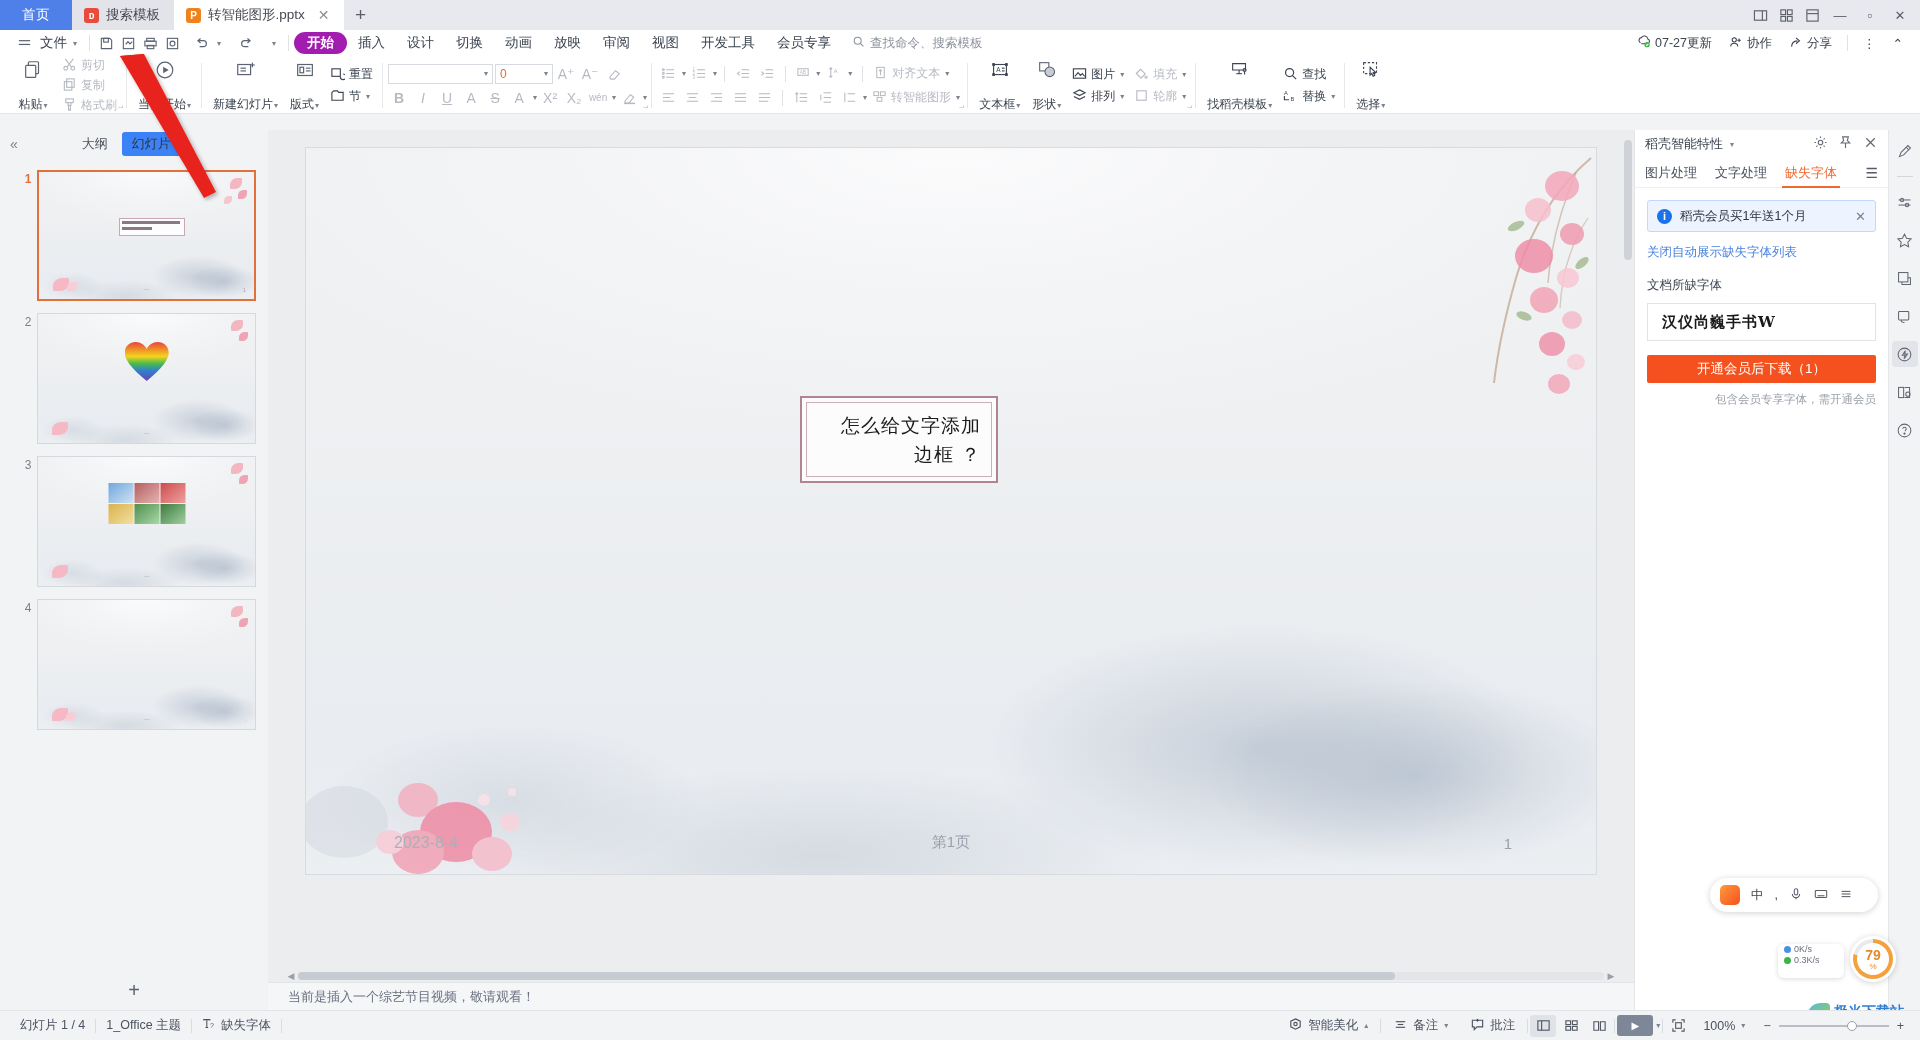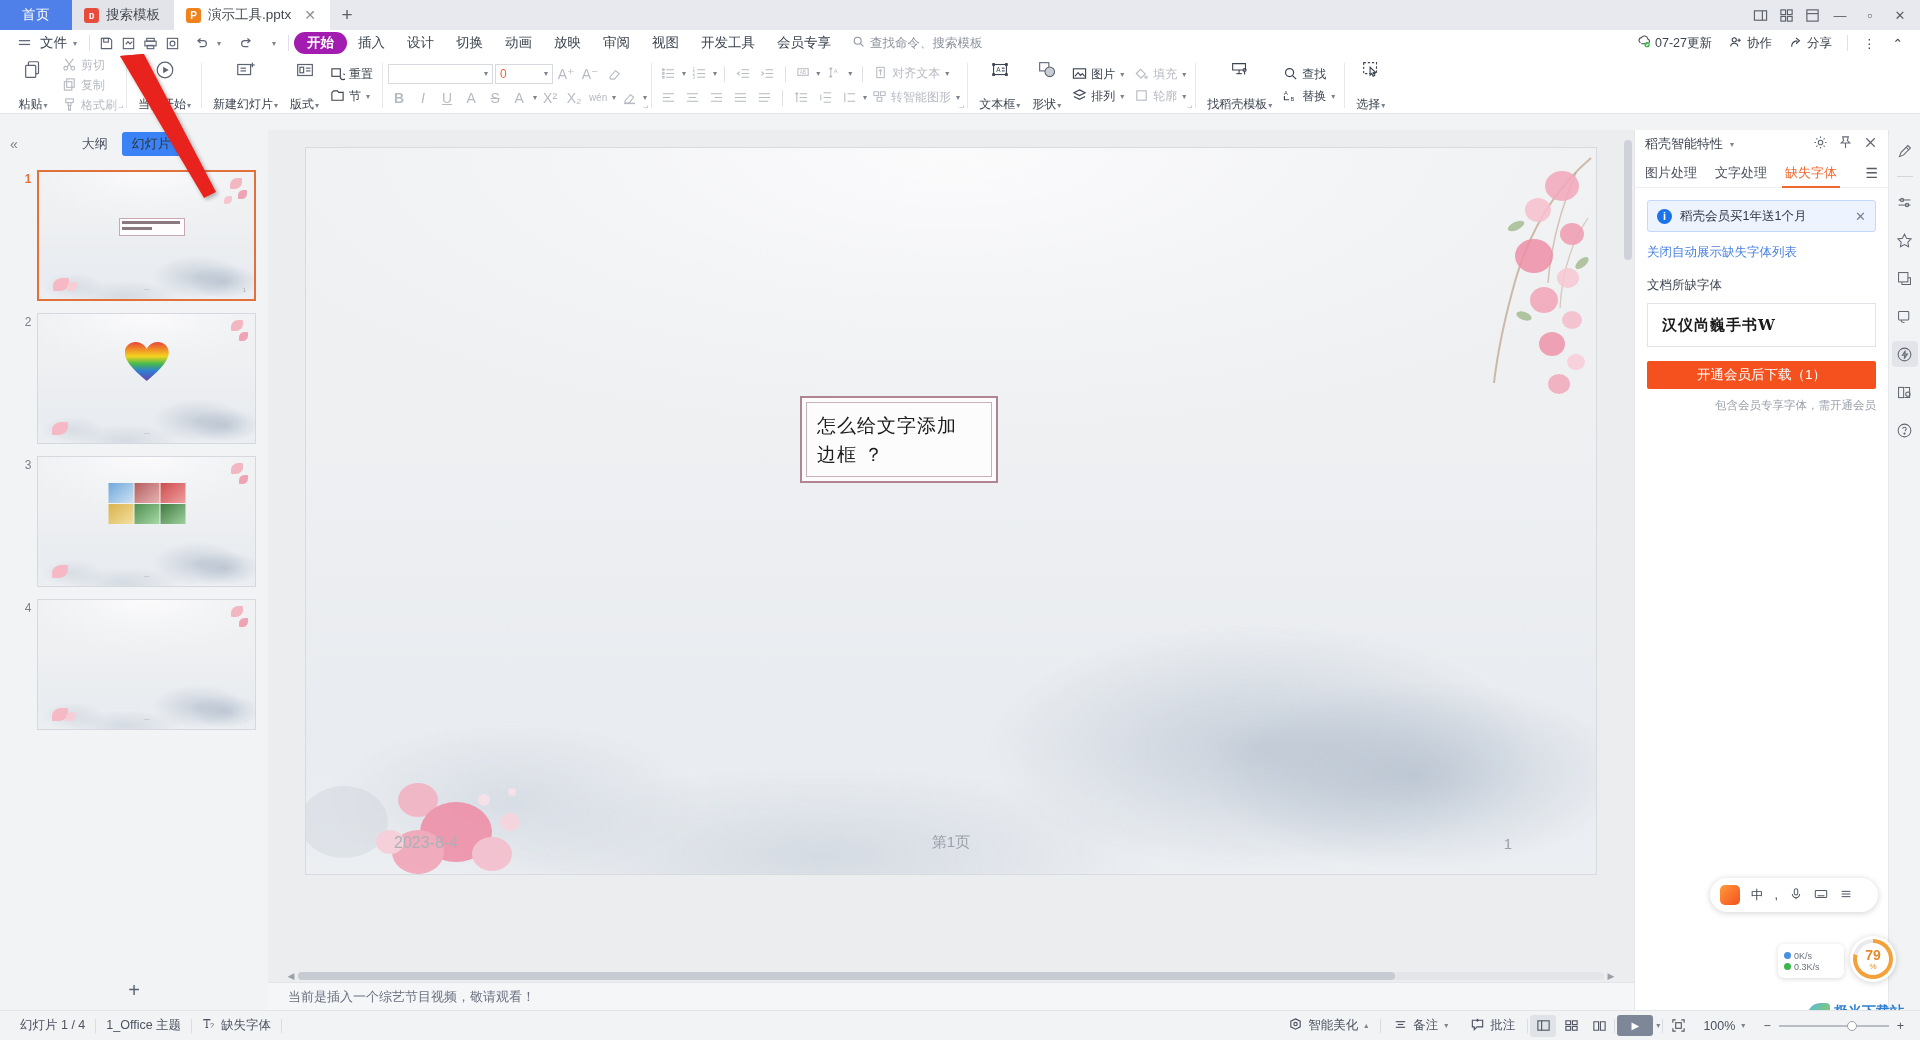--- a/index.html
+++ b/index.html
@@ -138,21 +138,21 @@
       linear-gradient(to bottom, rgba(240,242,245,0) 0%, rgba(228,232,238,.55) 70%, rgba(235,238,242,.8) 100%);
   }
   .petal { position:absolute; border-radius:60% 10% 60% 10%; }
   .branch { position:absolute; }
   .tbx {
     position:absolute; border:2px solid #b08490; background:#fcfcfc;
     padding:4px; box-shadow:0 0 0 3px #fcfcfc inset;
   }
   .tbx-inner { border:1px solid #cbb0b8; padding:8px 10px; }
   .tbx-text { font-family:"DejaVu Sans","Liberation Sans",sans-serif; font-size:19px; color:#1b1b1b;
-     line-height:1.5; letter-spacing:1px; }
+     line-height:1.5; letter-spacing:1px;text-align:right; }
   .sl-date { position:absolute; left:88px; bottom:22px; font-size:16px; color:#aab0b8; }
   .sl-page { position:absolute; left:50%; transform:translateX(-50%); bottom:22px; font-size:15px; color:#9aa1aa; }
   .sl-num  { position:absolute; right:84px; bottom:22px; font-size:15px; color:#9aa1aa; }
 
   
   .rightpanel { width:254px; background:#fff; border-left:1px solid #e4e6ea; display:flex; flex-direction:column; }
   .rp-head { height:28px; display:flex; align-items:center; padding:0 10px; gap:6px; }
   .rp-title { font-size:13px; color:#3c4450; }
   .rp-head .sp2 { margin-left:auto; display:flex; gap:10px; align-items:center; color:#636a75; }
   .rp-head .sp2 svg { width:15px; height:15px; }
@@ -164,21 +164,21 @@
   .rp-menu { margin-left:auto; color:#555c66; font-size:14px; }
   .rp-body { padding:12px 12px 0 12px; }
   .banner { background:#eef4ff; border:1px solid #c3d8fb; border-radius:3px; height:32px;
       display:flex; align-items:center; gap:8px; padding:0 9px; }
   .banner .info { width:15px; height:15px; border-radius:50%; background:#1a73e8; color:#fff;
       font-size:11px; display:flex; align-items:center; justify-content:center; font-weight:bold; flex:0 0 auto;}
   .banner .btxt { font-size:12.5px; color:#2f3640; }
   .banner .bx { margin-left:auto; color:#7a818c; font-size:13px; }
   .rp-link { margin-top:12px; font-size:12.5px; color:#4a81e0; }
   .rp-label { margin-top:16px; font-size:12.5px; color:#3c4450; }
-  .fontbox { margin-top:9px; height:44px; border:1px solid #e0e3e8; background:#fff;
+  .fontbox { margin-top:9px; height:38px; border:1px solid #e0e3e8; background:#fff;
       display:flex; align-items:center; padding:0 14px; }
   .fontbox span { font-family:"DejaVu Serif","Liberation Serif",serif; font-size:15px; color:#1a1a1a; font-weight:bold; letter-spacing:1px;}
   .rp-cta { margin-top:14px; height:28px; background:#f4511e; color:#fff; display:flex;
       align-items:center; justify-content:center; font-size:13.5px; border-radius:2px; }
   .rp-note { margin-top:9px; text-align:right; font-size:11.5px; color:#9aa0aa; }
 
   
   .rail { width:32px; background:#f2f3f5; border-left:1px solid #e4e6ea;
      display:flex; flex-direction:column; align-items:center; padding-top:8px; gap:12px; }
   .rail .ri { width:26px; height:26px; display:flex; align-items:center; justify-content:center;
@@ -204,21 +204,21 @@
       background:#fff; border:1px solid #9aa0a8; }
 
   
   .imewidget { position:absolute; right:42px; bottom:128px; width:168px; height:34px; background:#fff;
      border-radius:17px; box-shadow:0 1px 6px rgba(0,0,0,.18); display:flex; align-items:center;
      padding:0 10px; gap:11px; font-size:12.5px; color:#3c4450; }
   .imewidget .logo { width:20px; height:20px; border-radius:5px; background:linear-gradient(135deg,#ff9a3c,#f4511e); }
   .imewidget svg { width:14px; height:14px; color:#555c66; }
   .netwidget { position:absolute; right:76px; bottom:62px; width:66px; height:34px; background:#fff;
      border-radius:6px; box-shadow:0 1px 5px rgba(0,0,0,.15); font-size:9px; color:#6b7180;
-     display:flex; flex-direction:column; justify-content:center; padding-left:6px; gap:1px; }
+     display:flex; flex-direction:column; justify-content:flex-start; padding-left:6px; gap:1px; }
   .netwidget .nl { display:flex; align-items:center; gap:3px; }
   .netwidget .dot { width:7px; height:7px; border-radius:50%; display:inline-block; }
   .speedring { position:absolute; right:24px; bottom:58px; width:46px; height:46px; border-radius:50%;
      background:#fff; box-shadow:0 1px 6px rgba(0,0,0,.18); display:flex; flex-direction:column;
      align-items:center; justify-content:center; }
   .speedring .ring { position:absolute; inset:3px; border-radius:50%;
      background:conic-gradient(#f4a13c 0turn 0.79turn, #e8eaee 0.79turn 1turn); }
   .speedring .core { position:absolute; inset:7px; border-radius:50%; background:#fff; }
   .speedring .val { position:relative; font-size:14px; font-weight:bold; color:#e38a2c; line-height:1; }
   .speedring .unit { position:relative; font-size:8px; color:#e38a2c; }
@@ -239,21 +239,21 @@
   <div class="tabbar">
     <div class="tb-home">
       <span>首页</span>
     </div>
     <div class="tb-tab">
       <span class="tico rice">ᴅ</span>
       <span class="tlabel">搜索模板</span>
     </div>
     <div class="tb-tab active">
       <span class="tico ppt">P</span>
-      <span class="tlabel">演示工具.pptx</span>
+      <span class="tlabel">转智能图形.pptx</span>
       <span class="tclose">✕</span>
     </div>
     <div class="tb-plus">
       <span>+</span>
     </div>
     <div class="tb-right">
       <div class="wicon">
         <svg viewBox="0 0 16 16" fill="none" stroke="currentColor" stroke-width="1.2">
             <rect x="1.5" y="3" width="13" height="10"></rect>
             <line x1="10" y1="3" x2="10" y2="13"></line>

